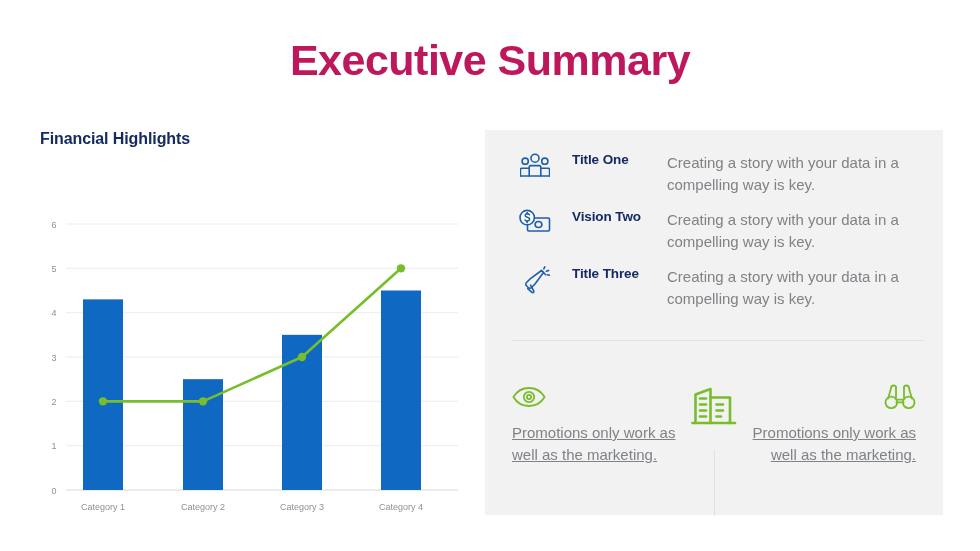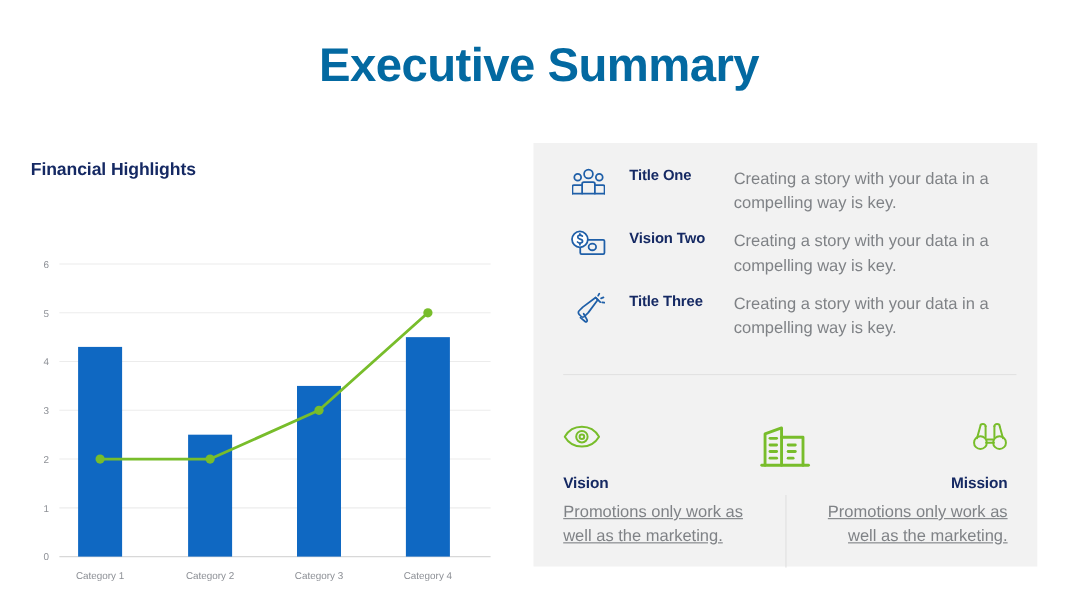--- a/index.html
+++ b/index.html
@@ -12,29 +12,29 @@
   }
 
   
   .slide-title{
     position:absolute;
     left:0; right:0; top:38px;
     text-align:center;
     font-size:43px;
     font-weight:bold;
     letter-spacing:-0.5px;
-    color:#0369a1;
+    color:#be185d;
     line-height:1.05;
   }
 
   
   .chart-panel{
     position:absolute;
-    left:28px; top:130px;
-    width:430px; height:395px;margin-top:16px;
+    left:40px; top:130px;
+    width:430px; height:395px;
   }
   .chart-heading{
     font-size:16px;
     font-weight:bold;
     color:#152963;
     letter-spacing:-0.1px;
   }
   .plot{
     position:absolute;
     left:0; top:42px;
@@ -271,34 +271,32 @@
     <div class="vm-vline"></div>
 
     <div class="vm-col vm-left">
       <div class="vm-icon">
         <svg width="34" height="22" viewBox="0 0 34 22" fill="none" stroke="#78bd2b" stroke-width="1.8" stroke-linecap="round" stroke-linejoin="round">
           <path d="M1.4 11C5 5 10.6 2 17 2s12 3 15.6 9c-3.6 6-9.2 9-15.6 9S5 17 1.4 11z"></path>
           <circle cx="17" cy="11" r="5.2"></circle>
           <circle cx="17" cy="11" r="2.1"></circle>
         </svg>
       </div>
-      <div class="vm-title">Vision</div>
       <div class="vm-desc">Promotions only work as well as the marketing.</div>
     </div>
 
     <div class="vm-col vm-right">
       <div class="vm-icon">
         <svg width="32" height="26" viewBox="0 0 32 26" fill="none" stroke="#78bd2b" stroke-width="1.8" stroke-linecap="round" stroke-linejoin="round">
           <path d="M12 3.5C12 2.3 11 1.5 9.6 1.5S7.2 2.3 7.2 3.5L4.2 14.4"></path>
           <path d="M12 3.5v10.4"></path>
           <path d="M20 3.5C20 2.3 21 1.5 22.4 1.5S24.8 2.3 24.8 3.5l3 10.9"></path>
           <path d="M20 3.5v10.4"></path>
           <circle cx="7.3" cy="18.4" r="5.8"></circle>
           <circle cx="24.7" cy="18.4" r="5.8"></circle>
           <line x1="12.4" y1="15.6" x2="19.6" y2="15.6"></line>
           <line x1="12.4" y1="18.4" x2="19.6" y2="18.4"></line>
         </svg>
       </div>
-      <div class="vm-title">Mission</div>
       <div class="vm-desc">Promotions only work as well as the marketing.</div>
     </div>
   </div>
 </div>
 
 </body></html>

